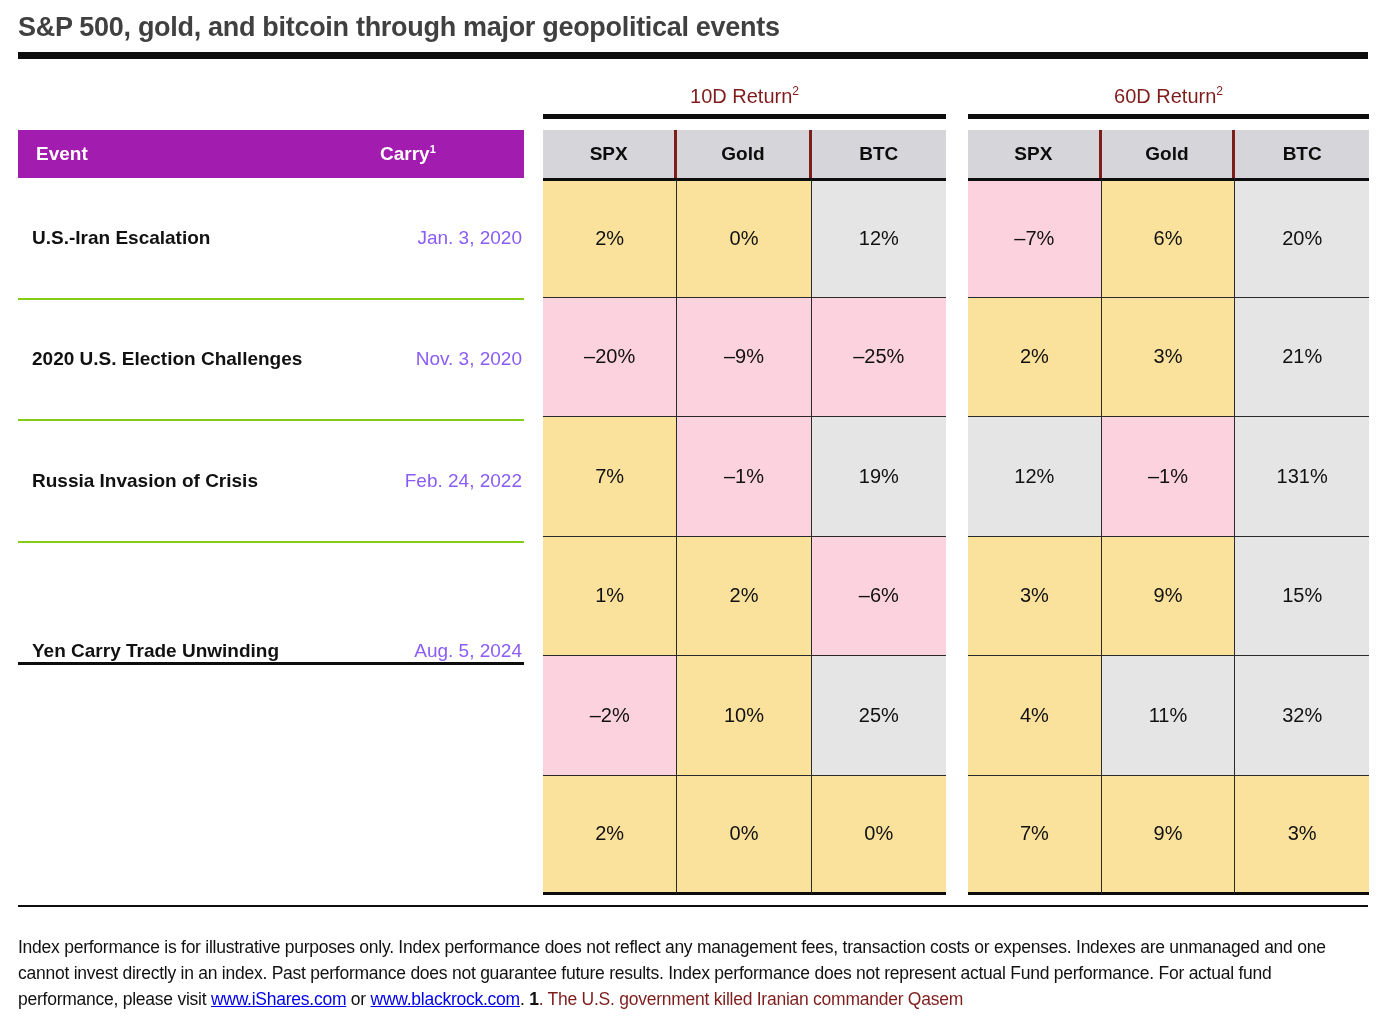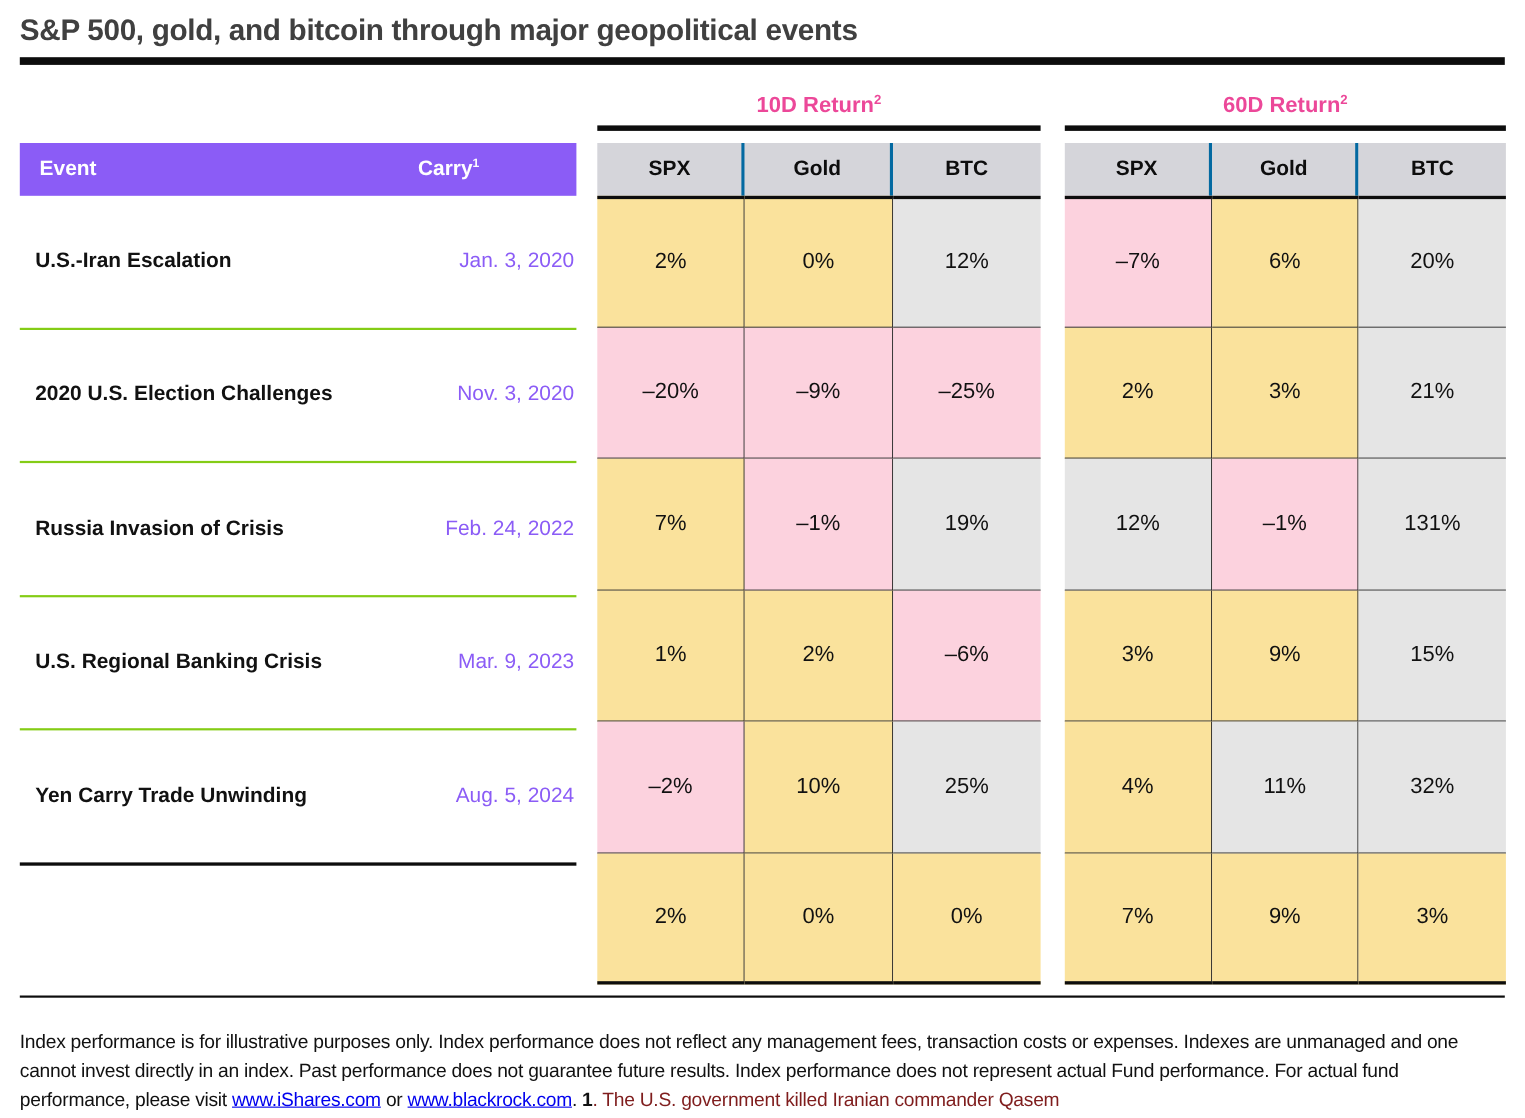--- a/index.html
+++ b/index.html
@@ -41,22 +41,22 @@
     background: #0d0d0d;
   }
 
   
   .group-head {
     position: absolute;
     text-align: center;
   }
   .group-head .label {
     font-size: 20px;
-    font-weight: 700;
-    color: #ec4899;
+    font-weight: 400;
+    color: #7f1d1d;
     line-height: 24px;
     white-space: nowrap;
   }
   .group-head .label sup {
     font-size: 12px;
     vertical-align: super;
     line-height: 0;
   }
   .group-rule {
     position: absolute;
@@ -69,21 +69,21 @@
   #group-60d { left: 968px; top: 84px; width: 401px; }
   #rule-60d  { left: 968px; top: 114px; width: 401px; }
 
   
   .event-head {
     position: absolute;
     left: 18px;
     top: 130px;
     width: 506px;
     height: 48px;
-    background: #8b5cf6;
+    background: #a21caf;
     display: flex;
     align-items: center;
   }
   .event-head .h-event {
     color: #ffffff;
     font-size: 19px;
     font-weight: 700;
     margin-left: 18px;
   }
   .event-head .h-date {
@@ -108,20 +108,21 @@
   }
   .event-row {
     height: 119.5px;
     position: relative;
     border-bottom: 2px solid #84cc16;
     display: flex;
     align-items: center;
   }
   .event-row:last-child {
     border-bottom: 3px solid #0d0d0d;
+    align-items: flex-end;
   }
   .event-row .ev-name {
     font-size: 19px;
     font-weight: 700;
     color: #111111;
     margin-left: 14px;
     white-space: nowrap;
   }
   .event-row .ev-date {
     position: absolute;
@@ -144,21 +145,21 @@
 
   .col-head {
     background: #d5d5da;
     height: 48px;
     display: flex;
     align-items: center;
     justify-content: center;
     font-size: 19px;
     font-weight: 700;
     color: #0d0d0d;
-    border-right: 3px solid #0369a1;
+    border-right: 3px solid #7f1d1d;
     box-sizing: border-box;
   }
   .col-head.last { border-right: none; }
 
   .cell {
     height: 119.5px;
     display: flex;
     align-items: center;
     justify-content: center;
     font-size: 20px;
@@ -227,24 +228,20 @@
       <span class="ev-name">U.S.-Iran Escalation</span>
       <span class="ev-date">Jan. 3, 2020</span>
     </div>
     <div class="event-row">
       <span class="ev-name">2020 U.S. Election Challenges</span>
       <span class="ev-date">Nov. 3, 2020</span>
     </div>
     <div class="event-row">
       <span class="ev-name">Russia Invasion of Crisis</span>
       <span class="ev-date">Feb. 24, 2022</span>
-    </div>
-    <div class="event-row">
-      <span class="ev-name">U.S. Regional Banking Crisis</span>
-      <span class="ev-date">Mar. 9, 2023</span>
     </div>
     <div class="event-row">
       <span class="ev-name">Yen Carry Trade Unwinding</span>
       <span class="ev-date">Aug. 5, 2024</span>
     </div>
   </div>
 
 <div class="grid" id="grid-10d">
     <div class="col-head">SPX</div>
     <div class="col-head">Gold</div>

